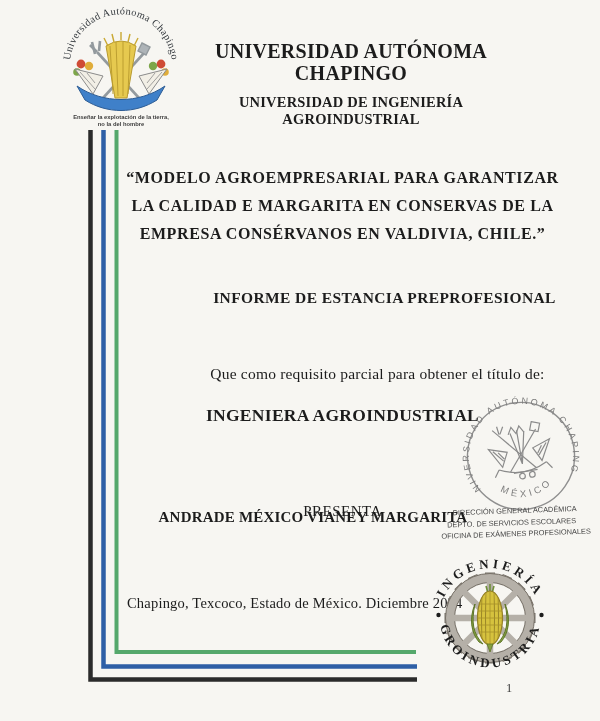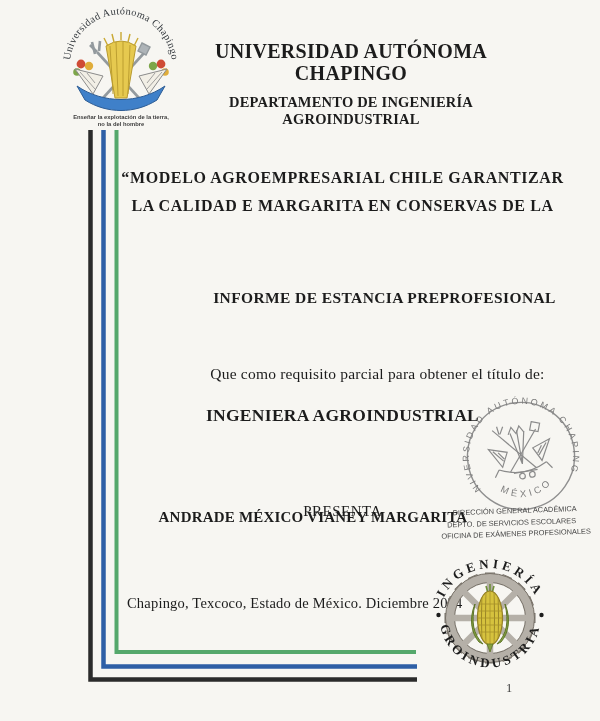--- a/index.html
+++ b/index.html
@@ -113,28 +113,29 @@
         <path d="M -44,14 C -18,32 18,32 44,14 L 36,28 C 14,42 -14,42 -36,28 Z" fill="#3f80c9" stroke="#2d5c94" stroke-width="1"></path>
       </g>
       <text y="55" text-anchor="middle" font-size="5.8" font-weight="bold" fill="#3c3c3c" class="sans-text">Enseñar la explotación de la tierra,</text>
       <text y="62" text-anchor="middle" font-size="5.8" font-weight="bold" fill="#3c3c3c" class="sans-text">no la del hombre</text>
     </g>
   </svg>
 
   <div class="abs header-block">
     <div class="header-university">UNIVERSIDAD AUTÓNOMA CHAPINGO</div>
     <div class="header-dept">
-      <div>DEPARTAMENTO DE INGENIERÍA</div>
+      <div>UNIVERSIDAD DE INGENIERÍA</div>
       <div>AGROINDUSTRIAL</div>
     </div>
   </div>
 
   <div class="abs col title-block">
-    <div>“MODELO AGROEMPRESARIAL CHILE GARANTIZAR</div>
+    <div>“MODELO AGROEMPRESARIAL PARA GARANTIZAR</div>
     <div>LA CALIDAD E MARGARITA EN CONSERVAS DE LA</div>
+    <div>EMPRESA CONSÉRVANOS EN VALDIVIA, CHILE.”</div>
   </div>
 
   <div class="abs col report-type">INFORME DE ESTANCIA PREPROFESIONAL</div>
 
   <div class="abs col degree-intro">Que como requisito parcial para obtener el título de:</div>
   <div class="abs col degree-name">INGENIERA AGROINDUSTRIAL</div>
 
   <div class="abs col presents-label">PRESENTA</div>
   <div class="abs author-line">ANDRADE MÉXICO VIANEY MARGARITA</div>
 

